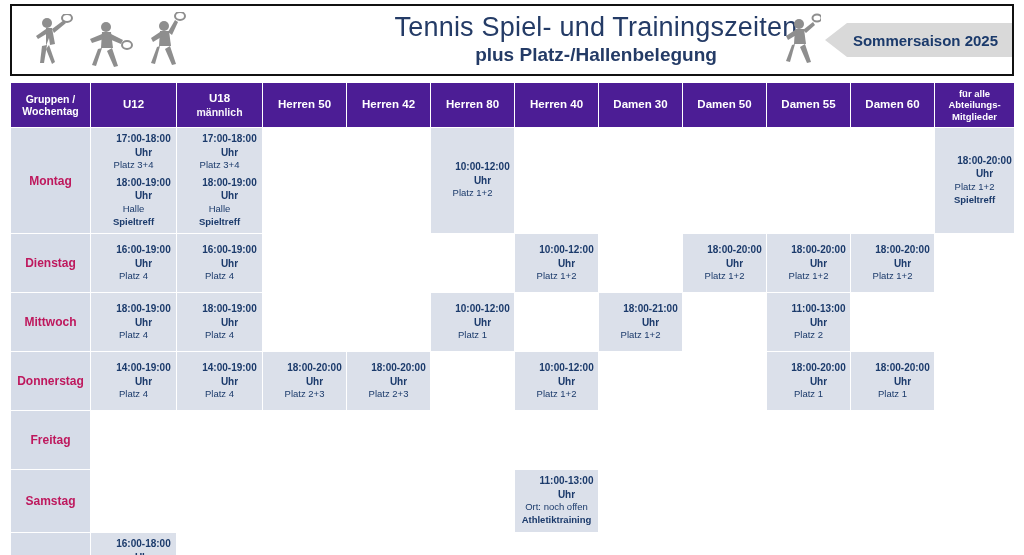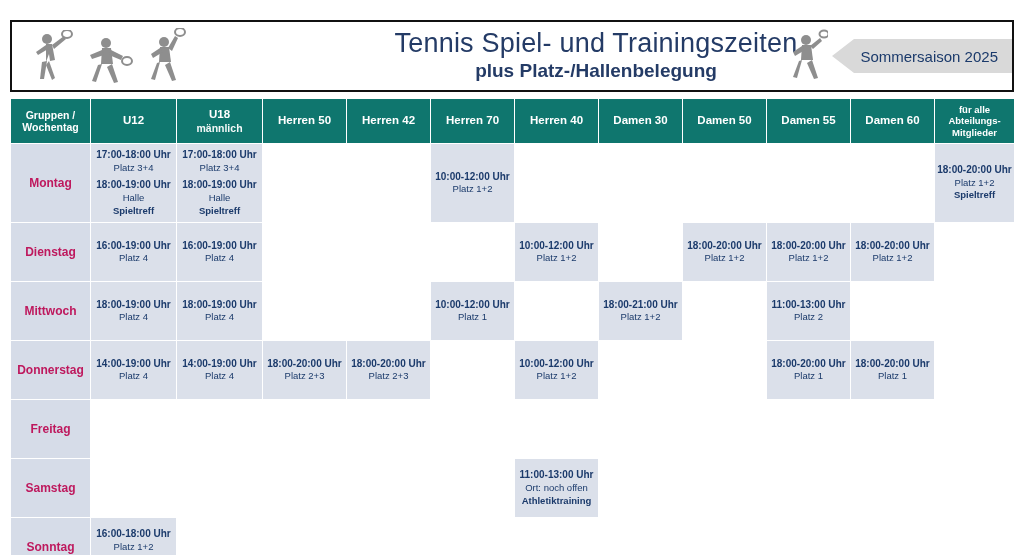--- a/index.html
+++ b/index.html
@@ -12,21 +12,21 @@
     height: 555px;
     font-family: "Liberation Sans", sans-serif;
     color: #1b3a6b;
     overflow: hidden;
   }
   .page {
     position: relative;
     width: 1024px;
     height: 555px;
     box-sizing: border-box;
-    padding: 20px 10px 0 10px;
+    padding: 4px 10px 0 10px;
   }
 
   
   .header {
     position: relative;
     height: 72px;
     border: 2px solid #111111;
     box-sizing: border-box;
     display: flex;
     align-items: center;
@@ -80,41 +80,41 @@
     border-bottom: 17px solid transparent;
     border-right: 22px solid #d9d9d9;
   }
   .arrow-body {
     background: #d9d9d9;
     height: 34px;
     display: flex;
     align-items: center;
     padding: 0 14px 0 6px;
     font-size: 15px;
-    font-weight: normal;
+    font-weight: bold;
     color: #1b3a6b;
     white-space: nowrap;
   }
   .hdr-player-right {
     margin-right: 4px;
   }
 
   
   table.schedule {
     border-collapse: collapse;
     width: 1004px;
     margin-top: 6px;
     table-layout: fixed;
   }
   table.schedule th, table.schedule td {
     border: 1px solid #ffffff;
     vertical-align: middle;
   }
   thead th {
-    background: #0f766e;
+    background: #4c1d95;
     color: #ffffff;
     font-size: 11.5px;
     font-weight: bold;
     height: 40px;
     padding: 2px 2px;
     text-align: center;
     line-height: 1.15;
   }
   thead th.corner {
     font-size: 10.5px;
@@ -153,20 +153,21 @@
     line-height: 1.35;
   }
   .entry.stacked {
     justify-content: center;
     gap: 4px;
   }
   .e-time {
     font-size: 10px;
     font-weight: bold;
     color: #1b3a6b;
+    margin-left: 20px;
   }
   .e-place {
     font-size: 9.5px;
     color: #1b3a6b;
   }
   .e-note {
     font-size: 9.5px;
     font-weight: bold;
     color: #1b3a6b;
   }
@@ -280,21 +281,21 @@
           <div>U18</div>
           <div class="hdr-sub-small">männlich</div>
         </th>
         <th>
             <div>Herren 50</div>
           </th>
         <th>
             <div>Herren 42</div>
           </th>
         <th>
-            <div>Herren 70</div>
+            <div>Herren 80</div>
           </th>
         <th>
             <div>Herren 40</div>
           </th>
         <th>
             <div>Damen 30</div>
           </th>
         <th>
             <div>Damen 50</div>
           </th>

